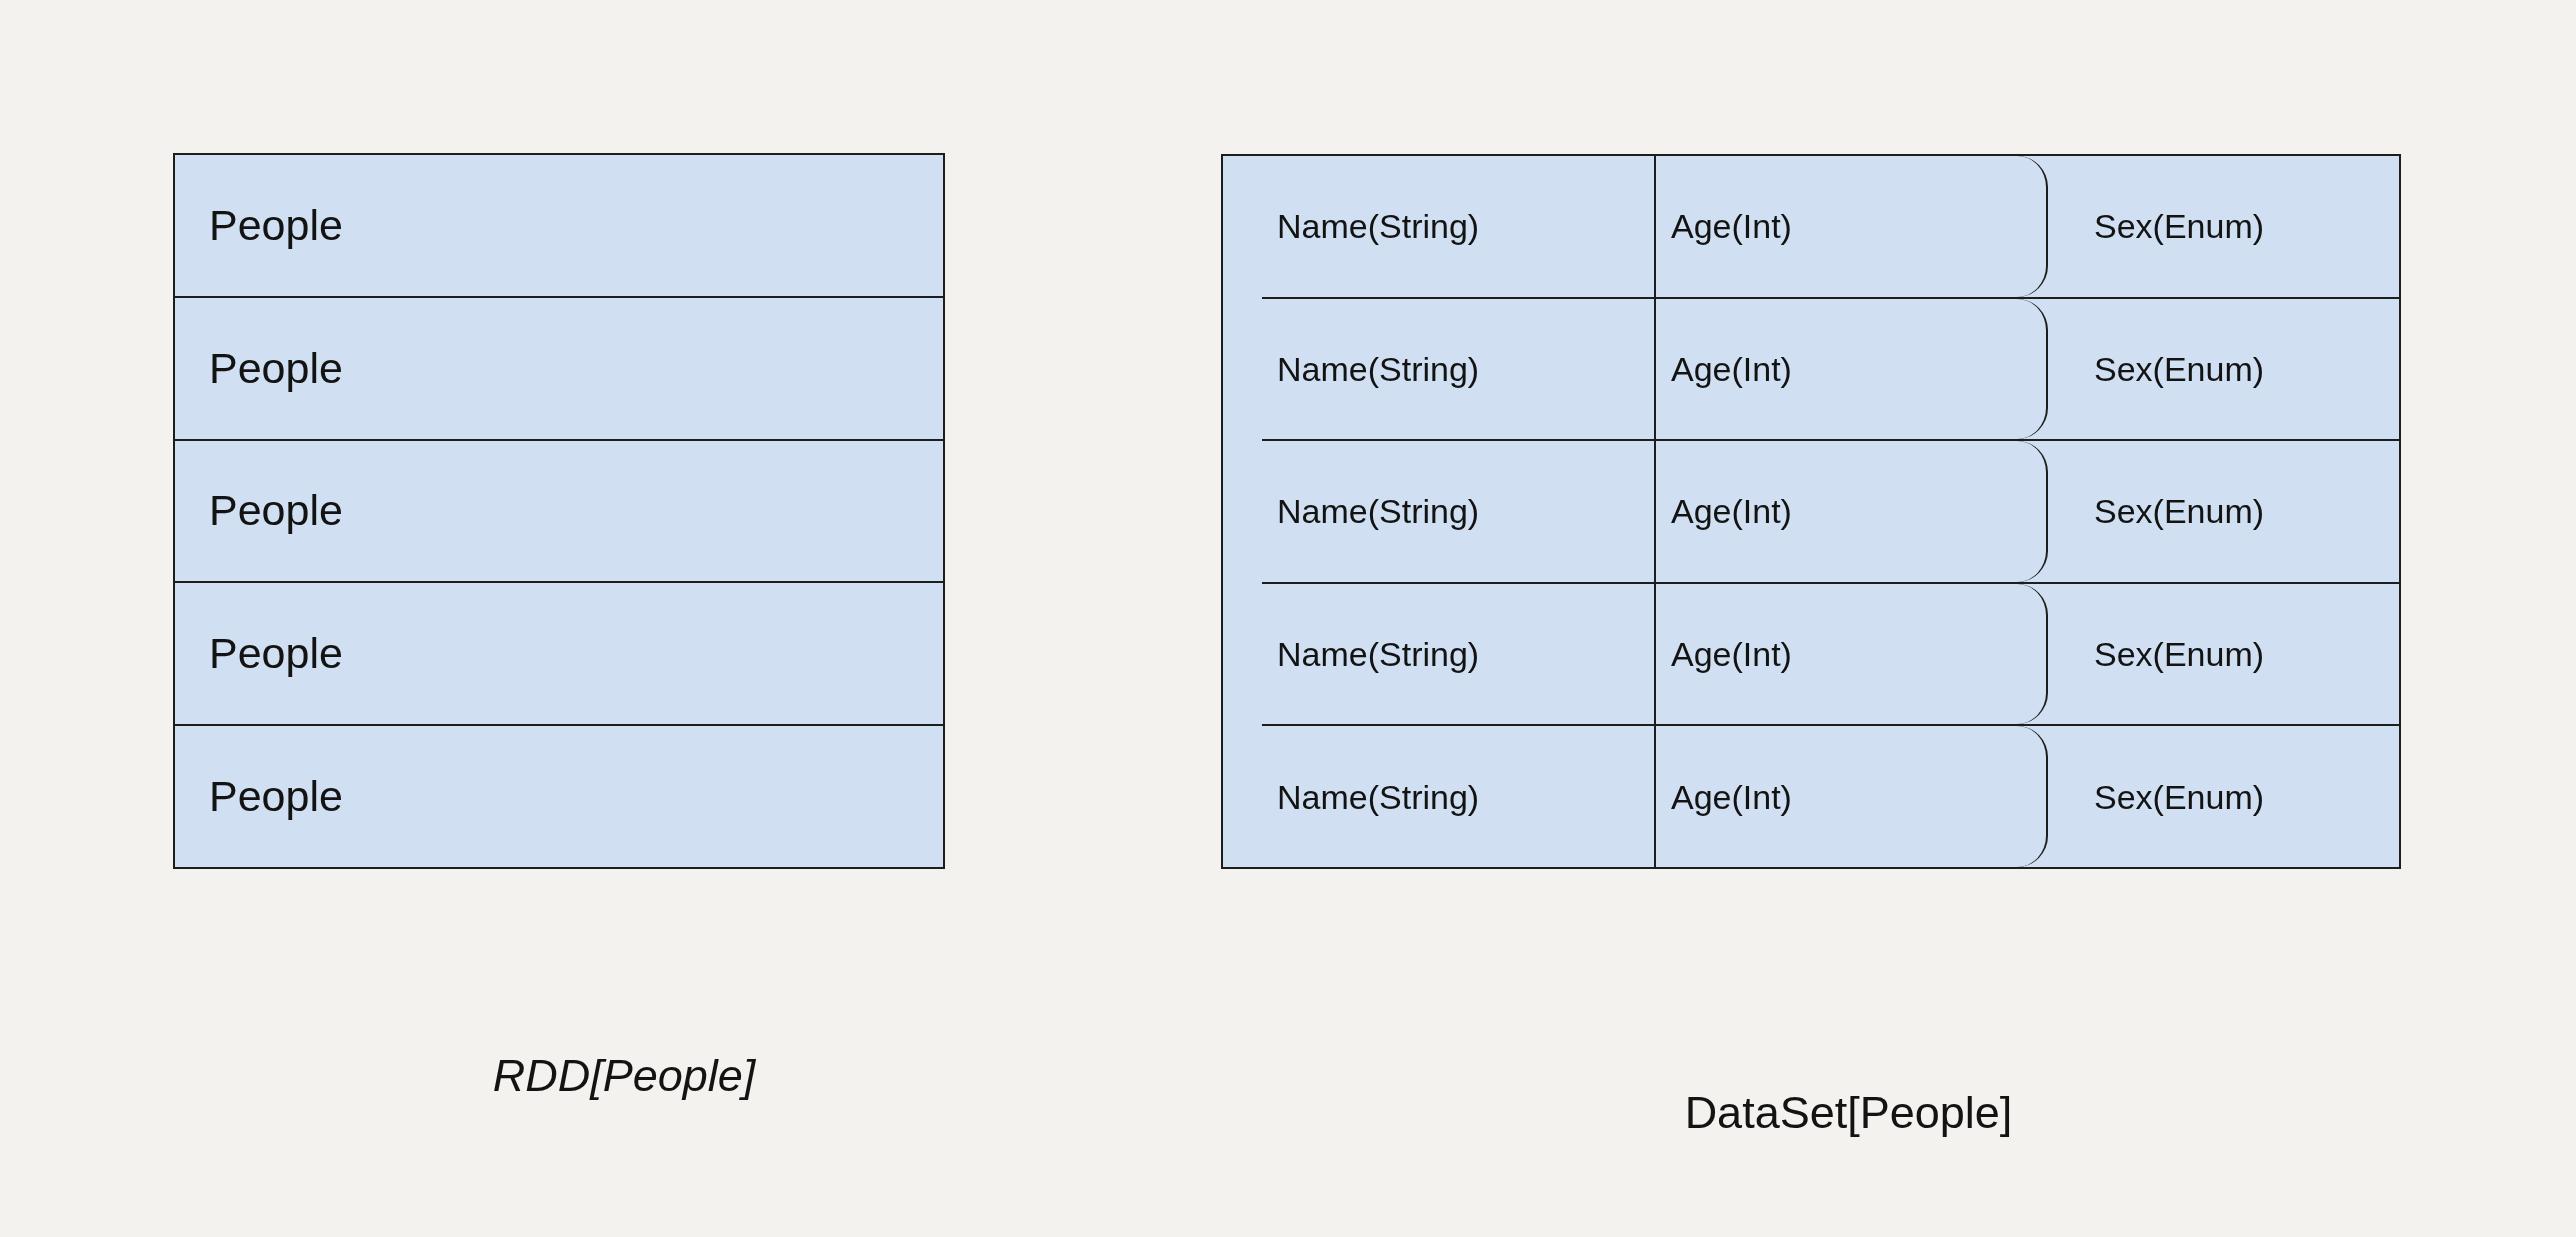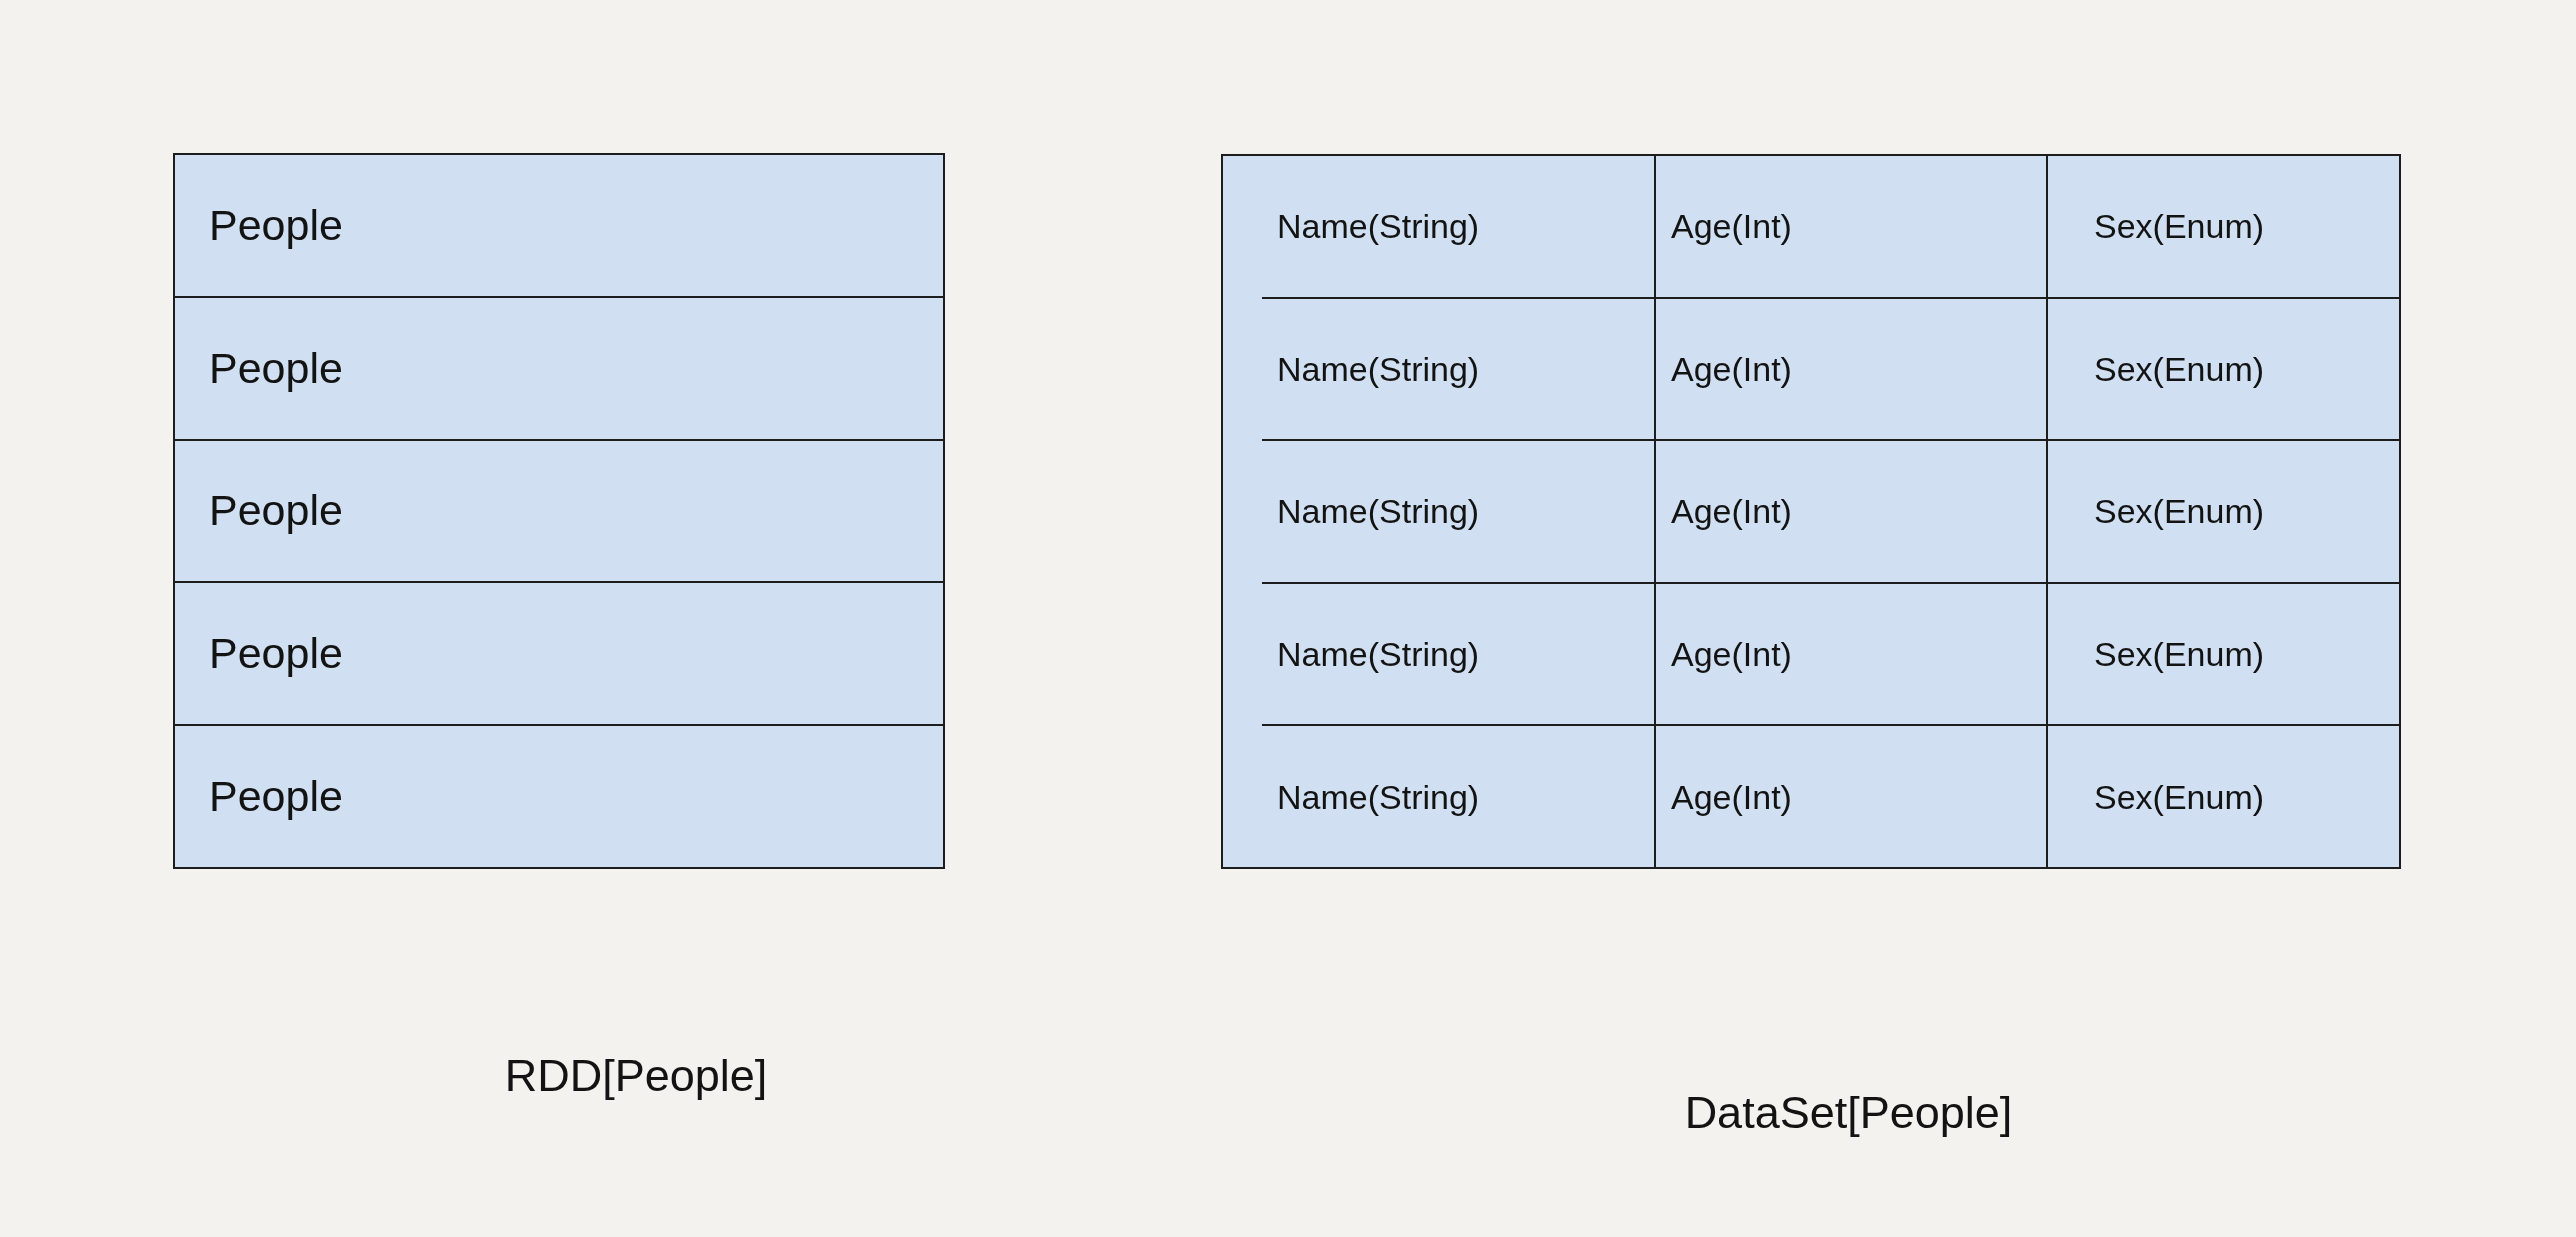--- a/index.html
+++ b/index.html
@@ -84,42 +84,43 @@
     border-right: 2.7px solid #1d1d1d;
     display: flex;
     align-items: center;
     padding-left: 15px;
     overflow: hidden;
   }
   .ds-cell:last-child {
     border-right: none;
   }
   .ds-cell.col-0 { width: 394px; }
-  .ds-cell.col-1 { width: 392px; }
+  .ds-cell.col-1 { width: 392px; border-radius: 31px; }
   .ds-cell.col-2 { flex: 1 1 auto; margin-left: 31px; }
   .ds-cell .cell-text {
     font-size: 34px;
     line-height: 1;
     color: #131313;
     white-space: nowrap;
   }
 
   
   .caption {
     position: absolute;
     font-size: 45px;
     line-height: 1;
     color: #131313;
     white-space: nowrap;
     text-align: center;
   }
   .caption-rdd {
-    left: 176px;
+    left: 164px;
     top: 1053px;
     width: 920px;
+    font-style: italic;
   }
   .caption-ds {
     left: 1337px;
     top: 1053px;
     width: 1023px;
     margin-top: 37px;
   }
 </style>
 </head>
 <body>

